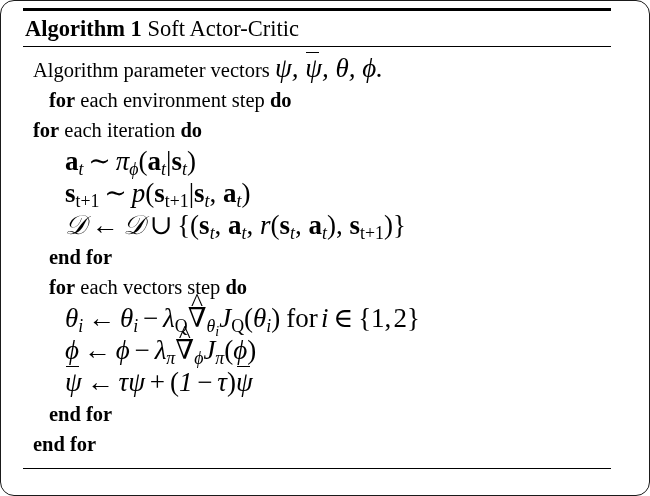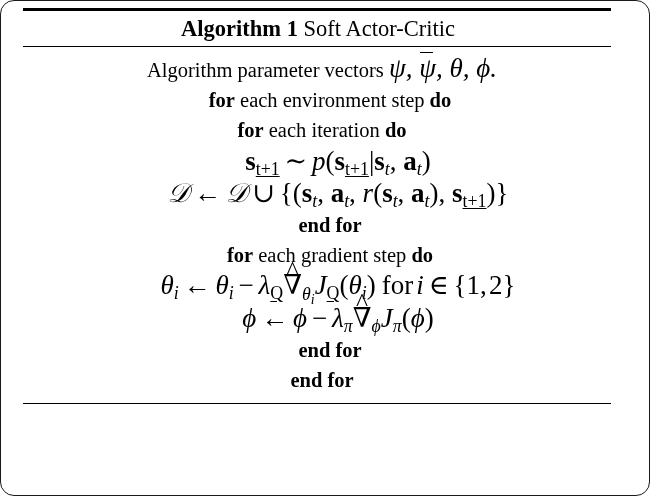--- a/index.html
+++ b/index.html
@@ -27,21 +27,20 @@
     border-radius: 14px;
     background: #ffffff;
     overflow: hidden;
   }
 
   #algorithm-block {
     position: absolute;
     left: 22px;
     top: 7px;
     width: 588px;
-    text-align: center;
   }
 
   .rule-thick {
     height: 0;
     border-top: 3px solid #000000;
     width: 588px;
   }
   .rule-thin {
     height: 0;
     border-top: 1.4px solid #000000;
@@ -90,21 +89,21 @@
   .math .op {
     font-style: normal;
     padding: 0 0.18em;
   }
   sub {
     font-size: 0.66em;
     line-height: 0;
     vertical-align: -0.30em;
     font-style: italic;
   }
-  sub .up { font-style: normal; text-decoration: underline; }
+  sub .up { font-style: normal; }
   sub sub {
     font-size: 0.78em;
     vertical-align: -0.26em;
   }
   .ovl {
     position: relative;
     display: inline-block;
   }
   .ovl::before {
     content: "";
@@ -161,48 +160,54 @@
         <span>each environment step</span>
         <span class="kw">do</span>
       </div>
 
       <div class="line ind-0">
         <span class="kw">for</span>
         <span>each iteration</span>
         <span class="kw">do</span>
       </div>
 
+      <div class="line ind-2">
+        <span class="math"><span class="bf">a</span><sub>t</sub><span class="op">∼</span>π<sub>ϕ</sub><span class="paren">(</span><span class="bf">a</span><sub>t</sub><span class="paren">|</span><span class="bf">s</span><sub>t</sub><span class="paren">)</span></span>
+      </div>
 
       <div class="line ind-2">
         <span class="math"><span class="bf">s</span><sub><span class="up">t+1</span></sub><span class="op">∼</span>p<span class="paren">(</span><span class="bf">s</span><sub><span class="up">t+1</span></sub><span class="paren">|</span><span class="bf">s</span><sub>t</sub><span class="up">,</span>&nbsp;<span class="bf">a</span><sub>t</sub><span class="paren">)</span></span>
       </div>
 
       <div class="line ind-2">
         <span class="math"><span class="cal">𝒟</span><span class="op">←</span><span class="cal">𝒟</span><span class="op">∪</span><span class="paren">{(</span><span class="bf">s</span><sub>t</sub><span class="up">,</span>&nbsp;<span class="bf">a</span><sub>t</sub><span class="up">,</span>&nbsp;r<span class="paren">(</span><span class="bf">s</span><sub>t</sub><span class="up">,</span>&nbsp;<span class="bf">a</span><sub>t</sub><span class="paren">)</span><span class="up">,</span>&nbsp;<span class="bf">s</span><sub><span class="up">t+1</span></sub><span class="paren">)}</span></span>
       </div>
 
       <div class="line ind-1">
         <span class="kw">end for</span>
       </div>
 
       <div class="line ind-1">
         <span class="kw">for</span>
-        <span>each gradient step</span>
+        <span>each vectors step</span>
         <span class="kw">do</span>
       </div>
 
 
       <div class="line ind-2">
         <span class="math">θ<sub>i</sub><span class="op">←</span>θ<sub>i</sub><span class="op">−</span>λ<sub><span class="up">Q</span></sub><span class="hatbox nab">∇</span><sub>θ<sub>i</sub></sub>J<sub><span class="up">Q</span></sub><span class="paren">(</span>θ<sub>i</sub><span class="paren">)</span><span class="txt-for">for</span>i<span class="op">∈</span><span class="paren">{1, 2}</span></span>
       </div>
 
       <div class="line ind-2">
         <span class="math">ϕ<span class="op">←</span>ϕ<span class="op">−</span>λ<sub>π</sub><span class="hatbox nab">∇</span><sub>ϕ</sub>J<sub>π</sub><span class="paren">(</span>ϕ<span class="paren">)</span></span>
       </div>
 
+      <div class="line ind-2">
+        <span class="math"><span class="ovl">ψ</span><span class="op">←</span>τψ<span class="op">+</span><span class="paren">(</span>1<span class="op">−</span>τ<span class="paren">)</span><span class="ovl">ψ</span></span>
+      </div>
 
       <div class="line ind-1">
         <span class="kw">end for</span>
       </div>
 
       <div class="line ind-0">
         <span class="kw">end for</span>
       </div>
 
     </div>

